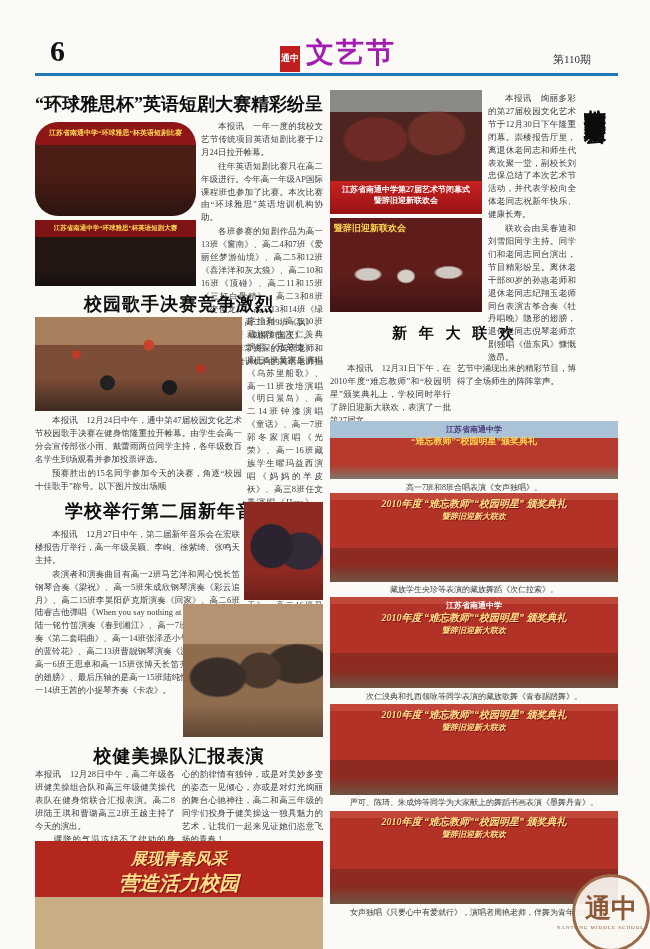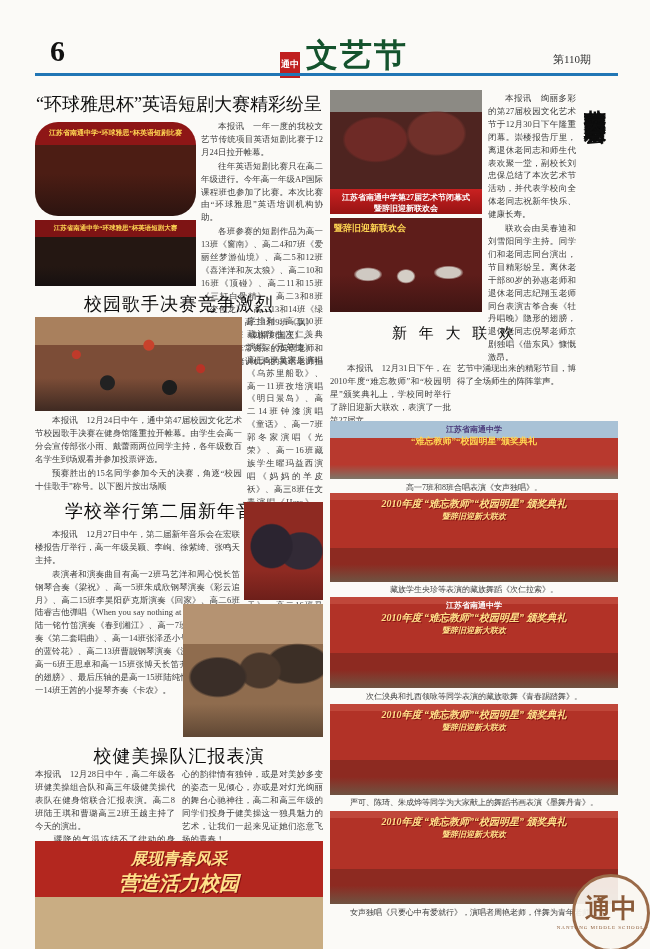--- a/index.html
+++ b/index.html
@@ -5,24 +5,24 @@
   html,body{margin:0;padding:0;background:#e8e6e2;}
   #page{position:relative;width:650px;height:949px;margin:0 auto;background:#fbfaf7;
         font-family:"Liberation Serif","DejaVu Serif",serif;color:#2e2e2e;overflow:hidden;}
   .abs{position:absolute;}
   
   .pageno{font-size:30px;font-weight:700;color:#111;}
   .issue{font-size:11px;color:#333;}
   .mast{display:flex;align-items:flex-end;gap:6px;}
   .logo-badge{width:20px;height:26px;background:#c01f1f;color:#fff;font-size:9px;line-height:1.1;
               display:flex;flex-direction:column;align-items:center;justify-content:center;font-weight:700;}
-  .mast-title{font-size:32px;font-weight:900;color:#14532d;letter-spacing:2px;font-family:Liberation Serif, serif;}
+  .mast-title{font-size:28px;font-weight:900;color:#a21caf;letter-spacing:2px;font-family:Liberation Serif, serif;}
   .head-rule{height:3px;background:#2176b5;}
   
-  .hl{font-weight:400;color:#0d0d0d;text-align:center;white-space:nowrap;}
+  .hl{font-weight:700;color:#0d0d0d;text-align:center;white-space:nowrap;}
   .hl1{font-size:18px;}
   .hl2{font-size:18px;letter-spacing:1px;}
   .vert-hl{writing-mode:vertical-rl;text-orientation:upright;font-size:22px;font-weight:700;
            letter-spacing:1px;color:#0d0d0d;line-height:1.05;}
   
   .txt{font-size:8.5px;line-height:1.52;text-align:justify;color:#3c3c3c;}
   .txt p{margin:0 0 1px 0;text-indent:2em;}
   .cap{font-size:8px;color:#3a3a3a;text-align:center;line-height:1.2;}
   
   .photo{overflow:hidden;box-sizing:border-box;position:absolute;}
@@ -119,21 +119,21 @@
   <div class="abs txt" style="left:35px;top:768px;width:140px;height:70px;white-space:pre-line;">本报讯　12月28日中午，高二年级各班健美操组合队和高三年级健美操代表队在健身馆联合汇报表演。高二8班陆王琪和曹璐高三2班王越主持了今天的演出。
 　　骤降的气温冻结不了律动的身影，厚厚的冬衣下是一颗颗炽热跳动的心，或是对振奋人</div>
   <div class="abs txt" style="left:182px;top:768px;width:141px;height:70px;">心的韵律情有独钟，或是对美妙多变的姿态一见倾心，亦或是对灯光绚丽的舞台心驰神往，高二和高三年级的同学们投身于健美操这一独具魅力的艺术，让我们一起来见证她们恣意飞扬的青春！</div>
 
   <div class="photo ph-aerobics" style="left:35px;top:841px;width:288px;height:108px;">
     <div class="script-red" style="font-size:16px;margin-top:8px;">展现青春风采</div>
     <div class="script-red" style="font-size:20px;">营造活力校园</div>
   </div>
 
   <div class="photo ph-guzheng" style="left:330px;top:90px;width:152px;height:124px;">
-    <div class="banner-strip" style="position:absolute;left:0;right:0;bottom:0;padding:3px 0 0;">
+    <div class="banner-strip" style="position:absolute;left:0;right:0;bottom:0;padding:3px 0 8px;">
       <div class="banner-white" style="font-size:8px;">江苏省南通中学第27届艺术节闭幕式</div>
       <div class="banner-white" style="font-size:8px;">暨辞旧迎新联欢会</div>
     </div>
   </div>
 
   <div class="photo ph-trio" style="left:330px;top:218px;width:152px;height:94px;">
     <div class="banner-gold" style="font-size:9px;margin-top:4px;text-align:left;padding-left:4px;">暨辞旧迎新联欢会</div>
   </div>
 
   <div class="abs txt" style="left:488px;top:92px;width:88px;height:280px;">

